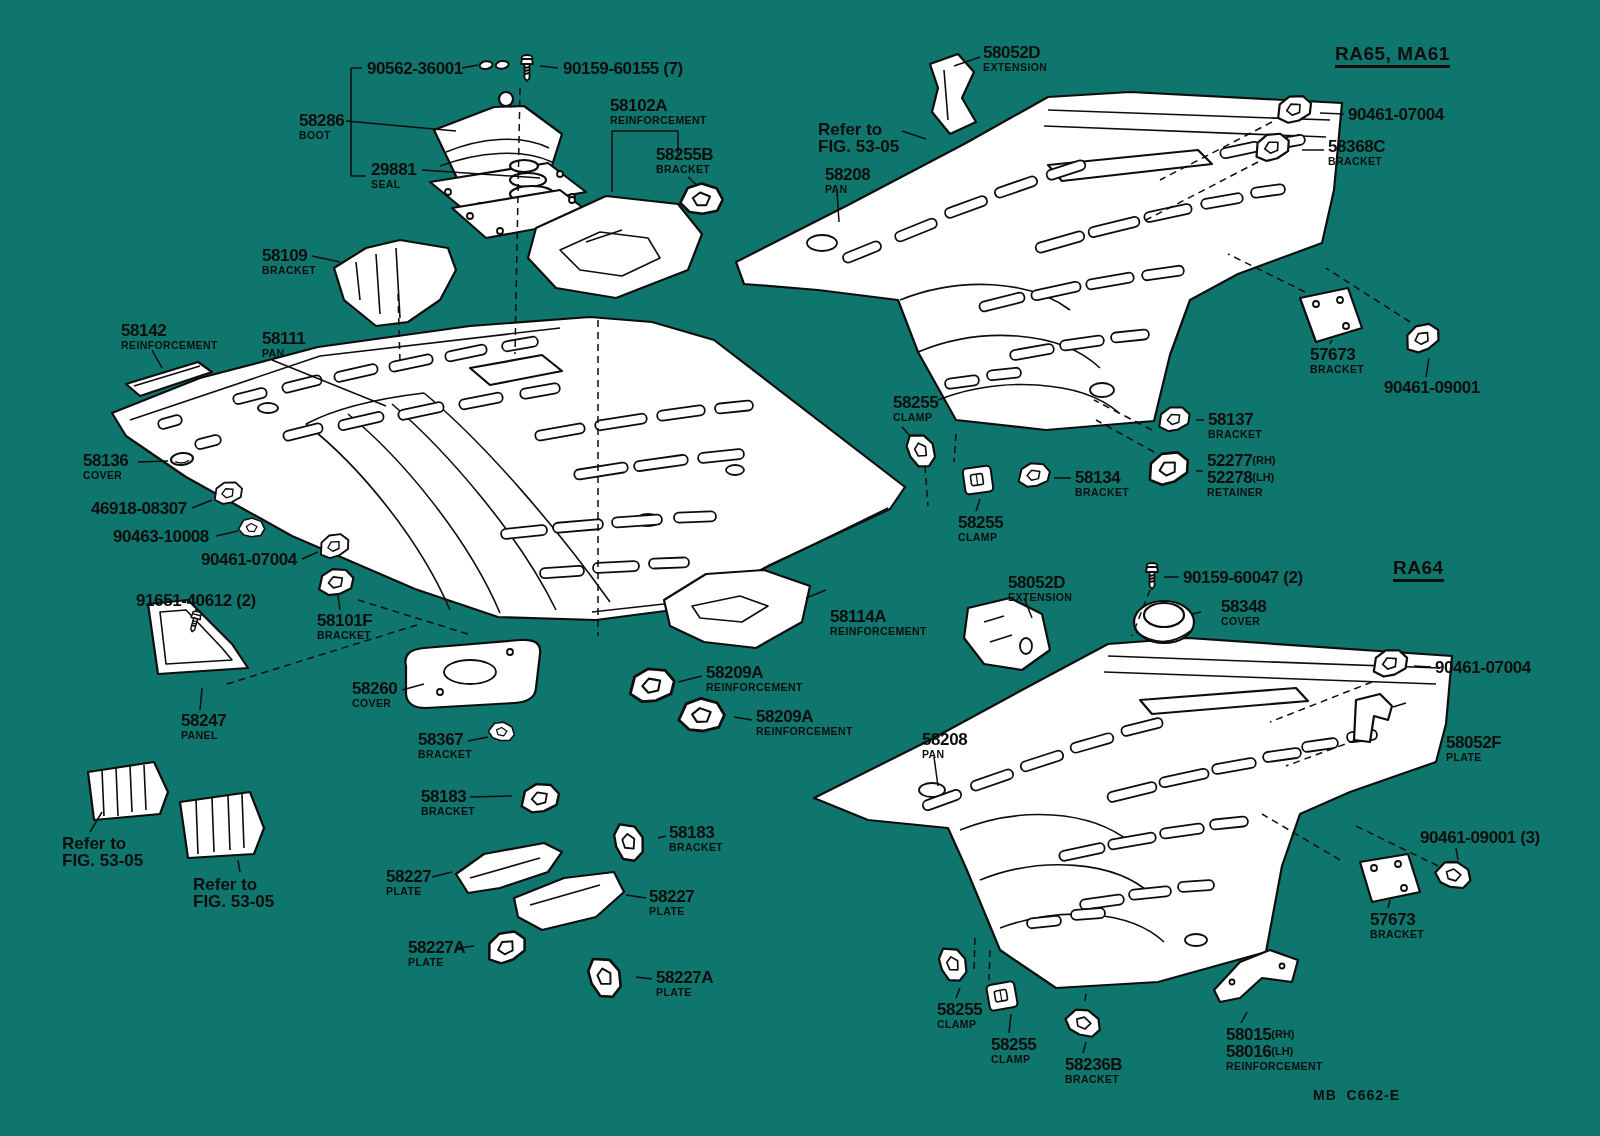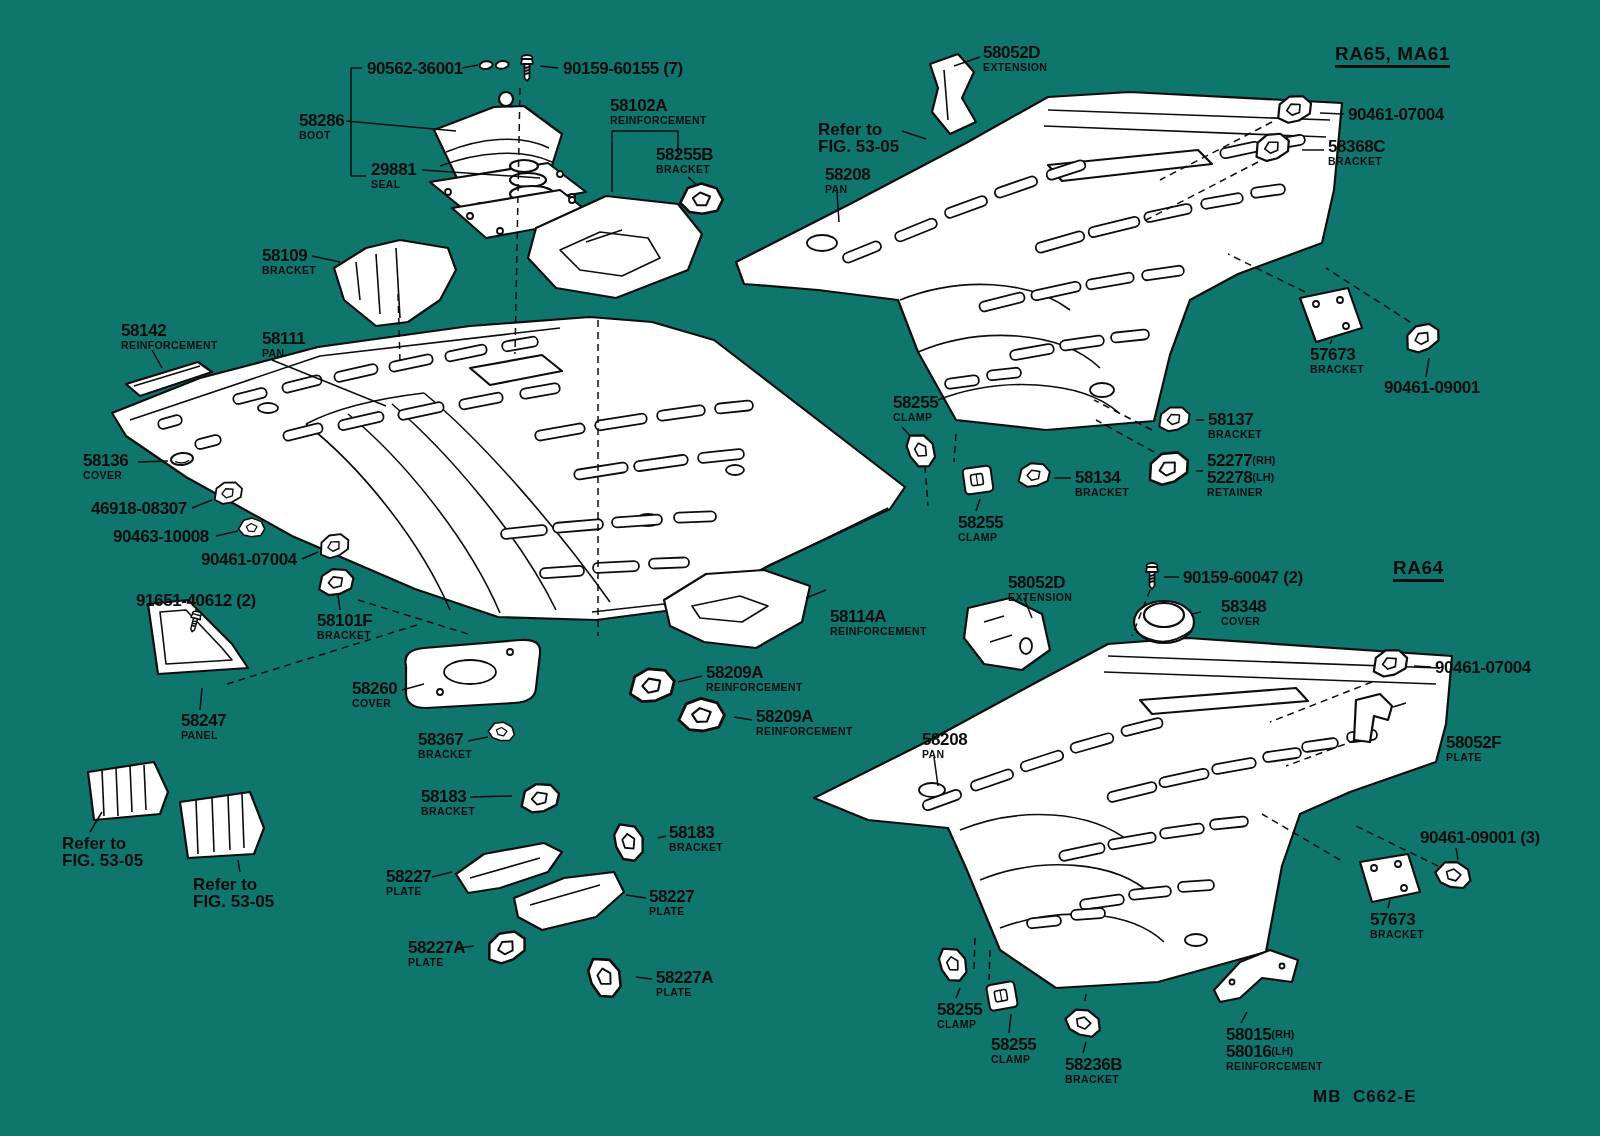--- a/index.html
+++ b/index.html
@@ -5,21 +5,21 @@
   html,body{margin:0;padding:0;background:#e8e8e8;}
   #board{position:relative;width:1600px;height:1136px;background:#0f766e;overflow:hidden;
          font-family:"Liberation Sans","DejaVu Sans",sans-serif;}
   svg{position:absolute;left:0;top:0;}
   .lbl{position:absolute;color:#0d0d0d;font-weight:bold;white-space:pre;line-height:1.0;z-index:5;}
   .lbl .part{font-size:17px;letter-spacing:-0.4px;}
   .lbl .desc{font-size:10.5px;letter-spacing:0.4px;margin-top:1px;}
   .lbl .sfx{font-size:11px;vertical-align:2px;letter-spacing:0;}
   .k-note .part{font-size:17px;letter-spacing:0;}
   .k-header .part{font-size:19px;letter-spacing:0.5px;border-bottom:3px solid #0d0d0d;padding-bottom:2px;}
-  .k-footer .part{font-size:17px;letter-spacing:1px;}
+  .k-footer .part{font-size:14px;letter-spacing:1px;}
   .lead{stroke:#0d0d0d;stroke-width:1.5;}
   .dash{stroke:#0d0d0d;stroke-width:1.5;stroke-dasharray:7 5;}
   .art{fill:#ffffff;stroke:#0d0d0d;stroke-width:2.2;stroke-linejoin:round;}
   .art .thin{stroke-width:1.6;fill:none;}
   .art .hole{stroke-width:1.8;}
 </style>
 </head>
 <body>
 
 <div id="board">

